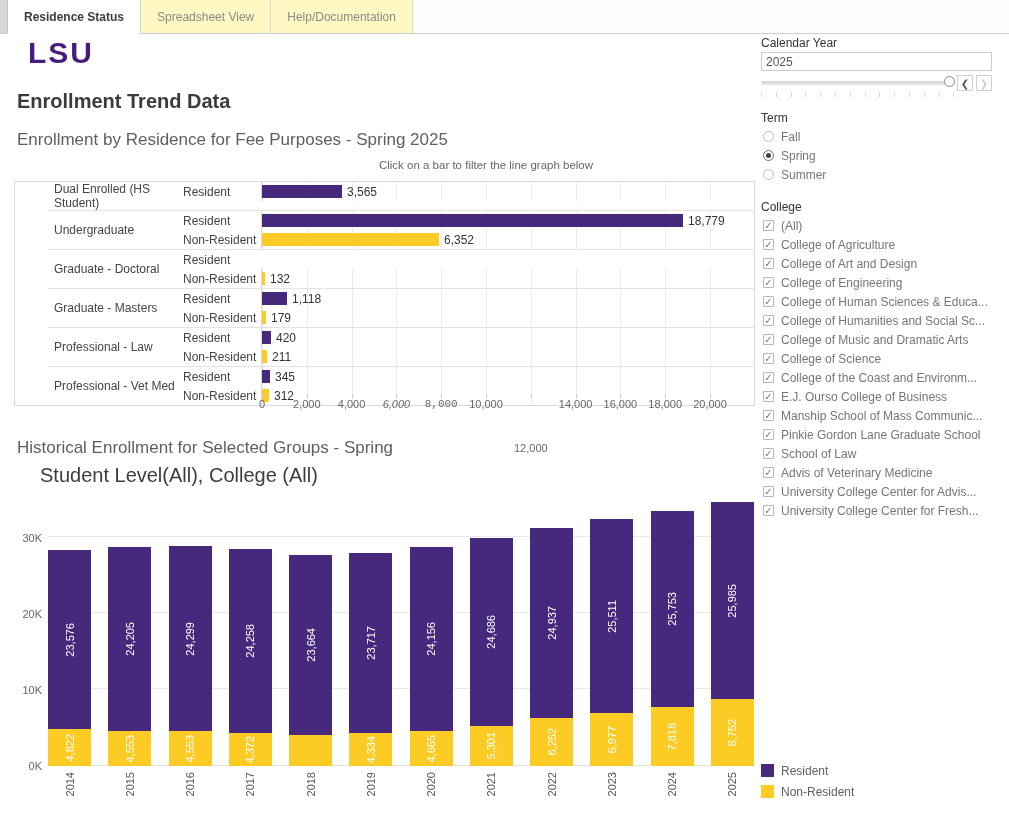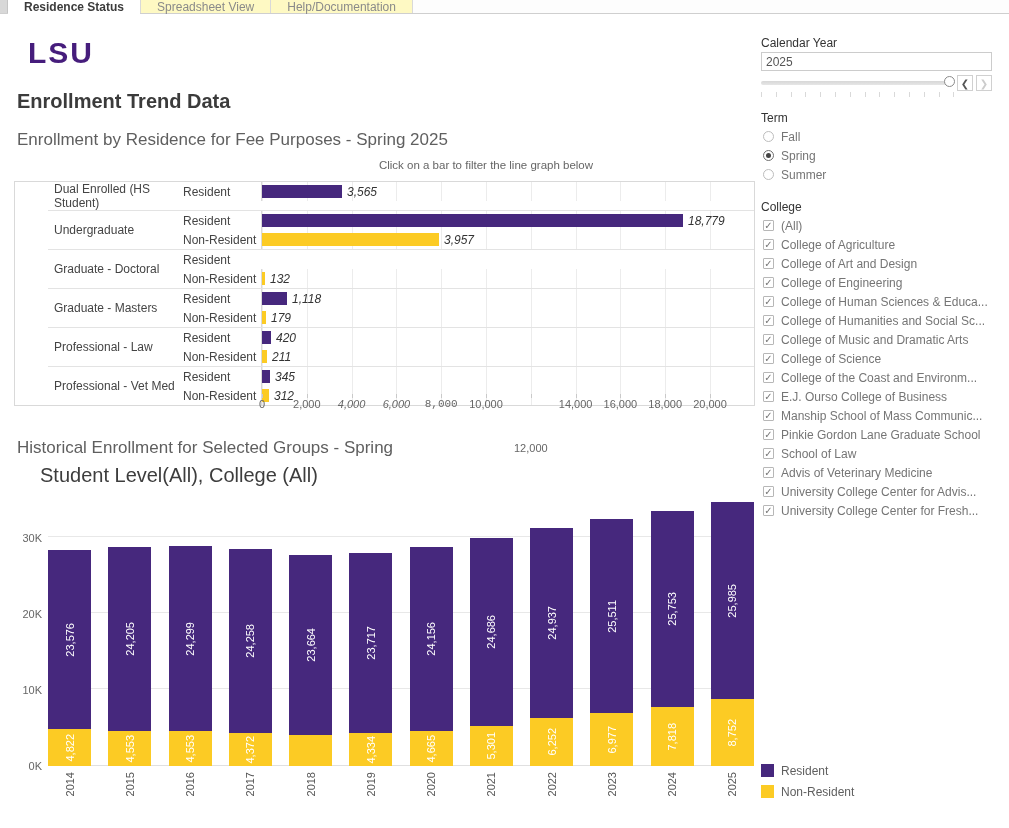--- a/index.html
+++ b/index.html
@@ -1,21 +1,21 @@
 <!DOCTYPE html>
 <html><head>
 <meta charset="utf-8">
 <style>
   * { margin:0; padding:0; box-sizing:border-box; }
   html,body { background:#fff; }
   body { font-family:"Liberation Sans", sans-serif; }
   .app { position:relative; width:1009px; height:828px; background:#fff; overflow:hidden; }
 
   
-  .tabbar { position:absolute; left:0; top:0; width:1009px; height:14px;
+  .tabbar { position:absolute; left:0; top:0; width:1009px; height:34px;
             border-bottom:1px solid #cfcfcf; background:#fdfdfd; display:flex; align-items:stretch; }
   .tabstub { width:8px; height:100%; background:#d8d8d8; border-right:1px solid #c4c4c4; }
   .tab { padding:0 16px; display:flex; align-items:center; font-size:12px; color:#8a8a8a;
          border-right:1px solid #d9d9d9; background:#fef9c3; cursor:pointer; position:relative; }
   .tab.active { background:#fff; color:#3c3c3c; font-weight:bold; }
   .tab.active::after { content:""; position:absolute; left:0; right:0; bottom:-1px; height:1px; background:#fff; }
 
   
   .content { position:absolute; left:0; top:22px; width:755px; height:806px; }
   .logo { position:absolute; left:28px; top:14px; font-size:30px; font-weight:800;
@@ -29,21 +29,21 @@
   .c1-table { position:absolute; left:14px; top:159px; width:741px; border:1px solid #d9d9d9; background:#fff; }
   .c1-group { display:flex; border-top:1px solid #e3e3e3;margin-left:33px; }
   .c1-group:first-child { border-top:none; }
   .c1-gcell { width:168px; display:flex; align-items:center; padding-left:6px;
               font-size:12px; color:#444; }
   .c1-rows { flex:1; display:flex; flex-direction:column; }
   .c1-row { display:flex; align-items:center; height:19px; }
   .c1-rcell { width:80px; font-size:12px; color:#444; padding-left:2px; }
   .c1-track { width:493px; height:19px; position:relative; border-left:1px solid #d9d9d9;
               background-image:repeating-linear-gradient(to right, #ececec 0 1px, transparent 1px 44.8px);
-              display:flex; align-items:center;font-style:italic; }
+              display:flex; align-items:center; }
   .c1-bar { height:13px; flex:none; cursor:pointer; }
   .c1-val { font-size:12px; color:#333; margin-left:5px; white-space:nowrap; }
   .c1-axis { position:absolute; left:262px; top:372px; width:493px; height:18px; }
   .c1-tick { position:absolute; top:4px; transform:translateX(-50%); font-size:11px; color:#666; white-space:nowrap; }
   .c1-tickmark { position:absolute; top:0; width:1px; height:4px; background:#c9c9c9; }
 
   
   .c2-title { position:absolute; left:17px; top:416px; font-size:17px; color:#5f5f5f; }
   .c2-subtitle { position:absolute; left:40px; top:442px; font-size:20px; color:#3d3d3d; }
   .c2-plot { position:absolute; left:48px; top:472px; width:706px; height:272px; border-bottom:1px solid #e0e0e0; }
@@ -135,21 +135,21 @@
               <div class="c1-rcell">Resident</div>
               <div class="c1-track">
                 <div class="c1-bar" style="width: 421px; background: rgb(70, 40, 125);"></div>
                 <span class="c1-val">18,779</span>
               </div>
             </div>
             <div class="c1-row">
               <div class="c1-rcell">Non-Resident</div>
               <div class="c1-track">
                 <div class="c1-bar" style="width: 177px; background: rgb(252, 203, 36);"></div>
-                <span class="c1-val">3,957</span>
+                <span class="c1-val">6,352</span>
               </div>
             </div>
           </div>
         </div>
         <div class="c1-group">
           <div class="c1-gcell">Graduate - Doctoral</div>
           <div class="c1-rows">
             <div class="c1-row">
               <div class="c1-rcell">Resident</div>
             </div>
@@ -219,21 +219,21 @@
             </div>
           </div>
         </div>
       </div>
     <div class="c1-axis" id="c1-axis">
         <div class="c1-tickmark" style="left: 0px;"></div>
         <span class="c1-tick" style="left: 0px;">0</span>
         <div class="c1-tickmark" style="left: 44.8px;"></div>
         <span class="c1-tick" style="left: 44.8px;">2,000</span>
         <div class="c1-tickmark" style="left: 89.6px;"></div>
-        <span class="c1-tick" style="left: 89.6px; font-style: italic;">4,000</span>
+        <span class="c1-tick" style="left: 89.6px;">4,000</span>
         <div class="c1-tickmark" style="left: 134.4px;"></div>
         <span class="c1-tick" style="left: 134.4px; font-style: italic;">6,000</span>
         <div class="c1-tickmark" style="left: 179.2px;"></div>
         <span class="c1-tick" style="left: 179.2px; font-family: Liberation Mono, monospace;">8,000</span>
         <div class="c1-tickmark" style="left: 224px;"></div>
         <span class="c1-tick" style="left: 224px;">10,000</span>
         <div class="c1-tickmark" style="left: 268.8px;"></div>
         <span class="c1-tick" style="left: 268.8px; margin-top: 44px;">12,000</span>
         <div class="c1-tickmark" style="left: 313.6px;"></div>
         <span class="c1-tick" style="left: 313.6px;">14,000</span>

